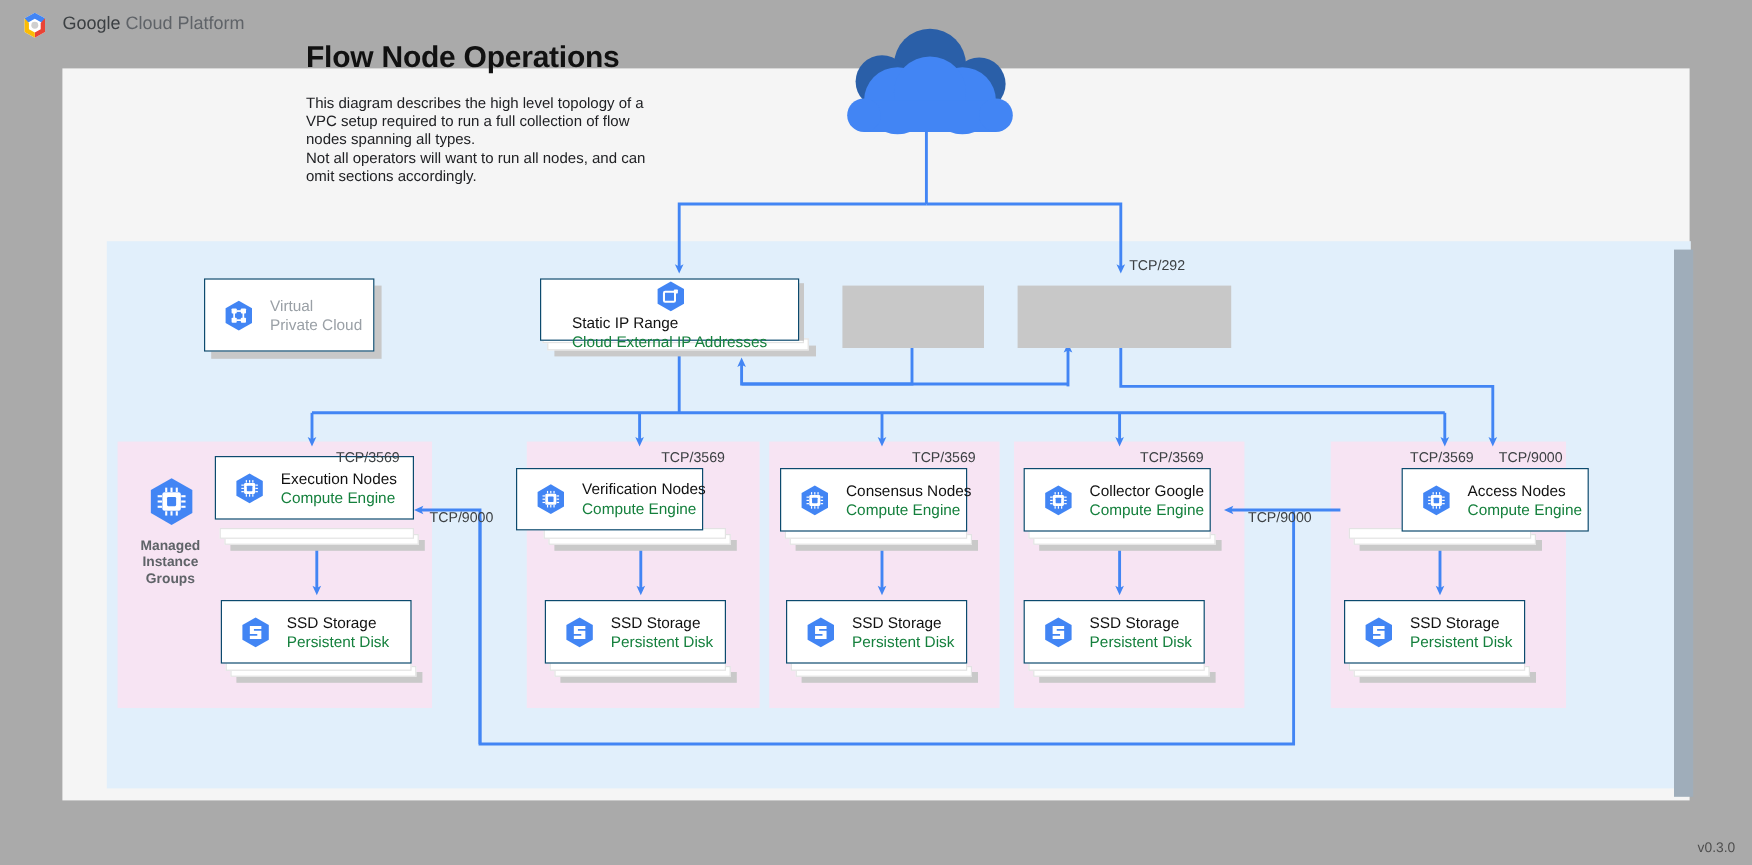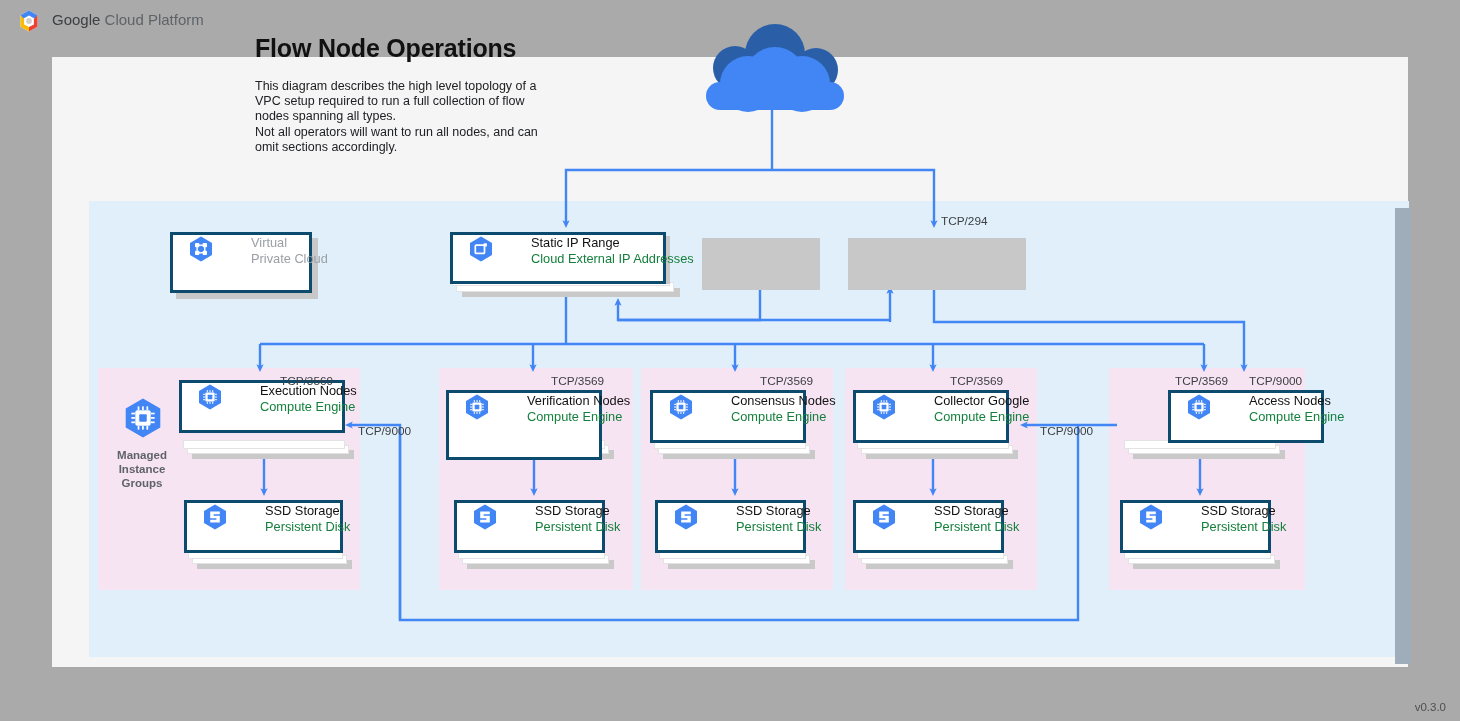--- a/index.html
+++ b/index.html
@@ -26,22 +26,22 @@
   #diagram-desc{position:absolute;left:255px;top:79px;width:290px;font-size:12.5px;line-height:15.2px;color:#202124;}
 
   
   #cloud{position:absolute;left:680px;top:22px;width:190px;height:90px;}
 
   
   #vpc-panel{position:absolute;left:89px;top:201px;width:1320px;height:456px;background:#e1effb;}
   #vpc-panel-shadow{position:absolute;left:1395px;top:208px;width:16px;height:456px;background:#9fadba;}
 
   
-  .card{position:absolute;background:#ffffff;border:3px solid #0c4a6e;box-sizing:border-box;
-        display:flex;align-items:flex-start;z-index:6;gap:24px;}
+  .card{position:absolute;background:#ffffff;border:1px solid #0c4a6e;box-sizing:border-box;
+        display:flex;align-items:center;z-index:6;}
   .card .ico{flex:0 0 auto;margin-left:14px;margin-right:12px;width:28px;height:28px;}
   .card .txt{line-height:1.25;}
   .card .t1{font-size:12.8px;color:#111;white-space:nowrap;}
   .card .t2{font-size:12.8px;color:#15803d;white-space:nowrap;}
   .card.muted .t1{color:#9aa0a6;}
 
   
   .flatshadow{position:absolute;background:#c8c8c8;z-index:5;}
   
   .stack-l1,.stack-l2{position:absolute;background:#fff;border:1px solid #e3e3e3;box-sizing:border-box;z-index:4;}
@@ -177,21 +177,21 @@
       <div class="t1">Virtual</div>
       <div class="t1">Private Cloud</div>
     </span>
   </div>
 
   <div class="stack-s2" style="left:462px;top:288px;width:218px;height:9px;"></div>
   <div class="stack-l2" style="left:456px;top:282px;width:218px;height:10px;"></div>
   <div class="stack-s1" style="left:456px;top:282px;width:218px;height:8px;"></div>
   <div class="stack-l1" style="left:452px;top:276px;width:218px;height:10px;"></div>
   <div class="flatshadow" style="left:454px;top:236px;width:216px;height:48px;"></div>
-  <div class="card" style="left:450px;top:232px;width:216px;height:52px;">
+  <div class="card" style="left:450px;top:232px;width:216px;height:52px;flex-direction:column;">
     <span class="ico">
       <svg width="28" height="28" viewBox="0 0 28 28">
         <path d="M14 1.6 L25 7.9 L25 20.1 L14 26.4 L3 20.1 L3 7.9 Z" fill="#4285f4"></path>
         <g fill="none" stroke="#fff" stroke-width="1.7">
           <rect x="8.3" y="10.2" width="9.2" height="8.2" rx="1"></rect>
         </g>
         <rect x="16.6" y="8.2" width="3.3" height="3.3" rx="0.6" fill="#fff"></rect>
       </svg>
     </span>
     <span class="txt">
@@ -274,21 +274,21 @@
     </span>
     <span class="txt">
       <div class="t1">SSD Storage</div>
       <div class="t2">Persistent Disk</div>
     </span>
   </div>
 
   <div class="stack-s2" style="left:462px;top:450px;width:152px;height:9px;"></div>
   <div class="stack-l2" style="left:457px;top:445px;width:152px;height:9px;"></div>
   <div class="stack-l1" style="left:453px;top:440px;width:152px;height:9px;"></div>
-  <div class="card" style="left:446px;top:390px;width:156px;height:70px;">
+  <div class="card" style="left:430px;top:390px;width:156px;height:52px;">
     <span class="ico">
       <svg width="28" height="28" viewBox="0 0 28 28">
         <path d="M14 1.6 L25 7.9 L25 20.1 L14 26.4 L3 20.1 L3 7.9 Z" fill="#4285f4"></path>
         <rect x="9.4" y="9.4" width="9.2" height="9.2" rx="1.1" fill="#fff"></rect>
         <rect x="11.7" y="11.7" width="4.6" height="4.6" rx="0.6" fill="#4285f4"></rect>
         <g fill="#fff">
           <rect x="10.8" y="7.1" width="1" height="2.1"></rect>
             <rect x="13.5" y="7.1" width="1" height="2.1"></rect>
             <rect x="16.2" y="7.1" width="1" height="2.1"></rect>
           <rect x="10.8" y="18.8" width="1" height="2.1"></rect>
@@ -459,21 +459,21 @@
         <path d="M14 1.6 L25 7.9 L25 20.1 L14 26.4 L3 20.1 L3 7.9 Z" fill="#4285f4"></path>
         <path d="M9.2 8.6 h9.6 v2.6 h-6.2 v1.5 h6.2 v6.7 h-9.6 v-2.6 h6.2 v-1.5 h-6.2 z" fill="#fff"></path>
       </svg>
     </span>
     <span class="txt">
       <div class="t1">SSD Storage</div>
       <div class="t2">Persistent Disk</div>
     </span>
   </div>
 
-  <span class="port" style="left:941px;top:214px;">TCP/294</span>
+  <span class="port" style="left:941px;top:214px;">TCP/292</span>
   <span class="port" style="left:280px;top:374px;">TCP/3569</span>
   <span class="port" style="left:551px;top:374px;">TCP/3569</span>
   <span class="port" style="left:760px;top:374px;">TCP/3569</span>
   <span class="port" style="left:950px;top:374px;">TCP/3569</span>
   <span class="port" style="left:1175px;top:374px;">TCP/3569</span>
   <span class="port" style="left:1249px;top:374px;">TCP/9000</span>
   <span class="port" style="left:358px;top:424px;">TCP/9000</span>
   <span class="port" style="left:1040px;top:424px;">TCP/9000</span>
 
   <div id="version">v0.3.0</div>

